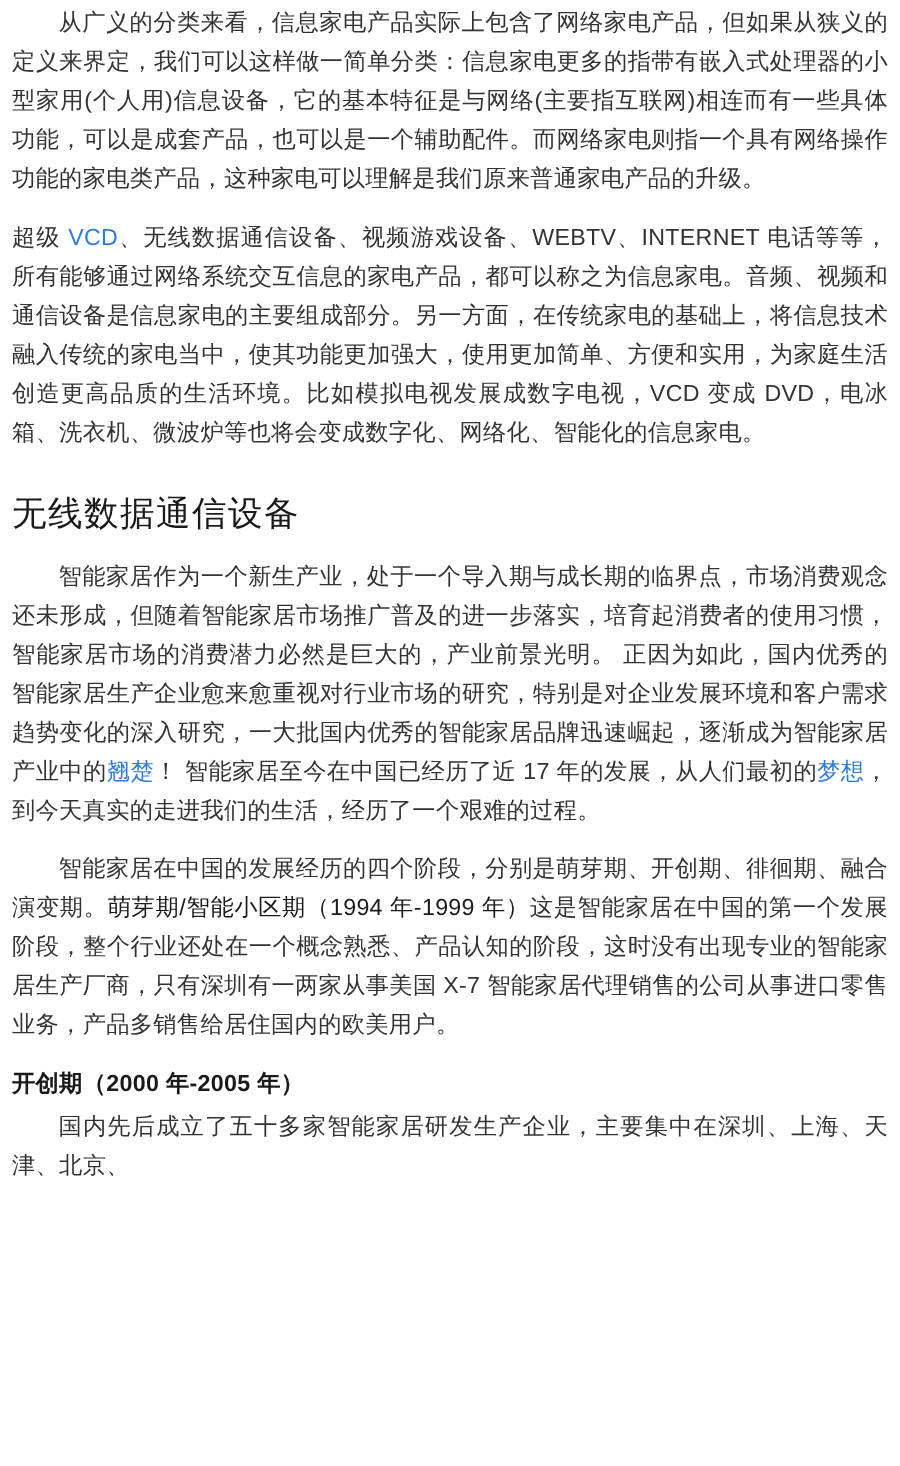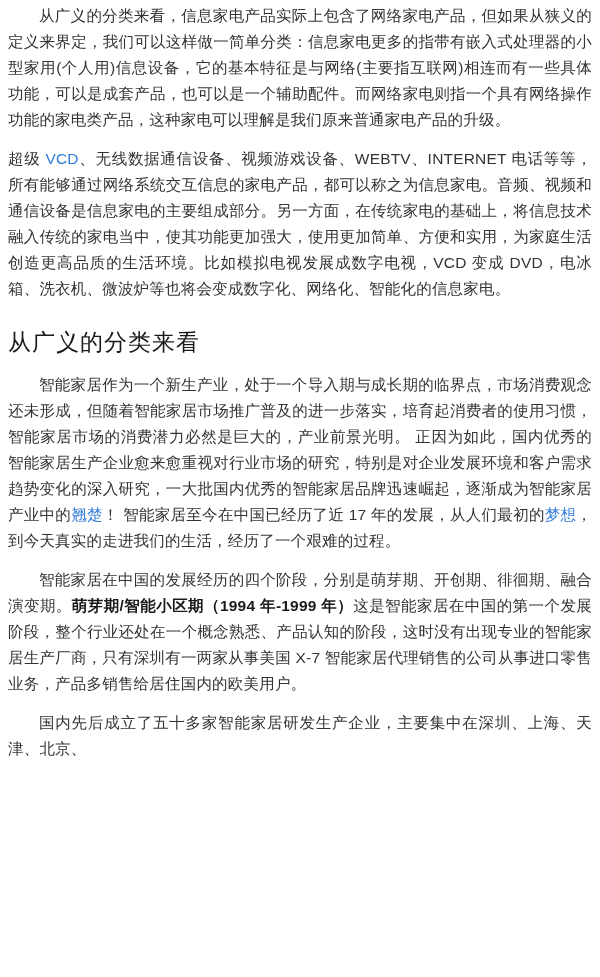--- a/index.html
+++ b/index.html
@@ -53,27 +53,28 @@
     color: #1a1a1a;
     line-height: 24px;
     text-align: left;
   }
   a.doc-link {
     color: #2f7bd9;
     text-decoration: none;
     cursor: pointer;
   }
   .bold-run {
-    font-weight: 700;
+    font-weight: 400;
     color: #1a1a1a;
   }
 </style>
 </head>
 <body>
 
 <main>
     <p class="doc-para indent"><span>从广义的分类来看，信息家电产品实际上包含了网络家电产品，但如果从狭义的定义来界定，我们可以这样做一简单分类：信息家电更多的指带有嵌入式处理器的小型家用(个人用)信息设备，它的基本特征是与网络(主要指互联网)相连而有一些具体功能，可以是成套产品，也可以是一个辅助配件。而网络家电则指一个具有网络操作功能的家电类产品，这种家电可以理解是我们原来普通家电产品的升级。</span></p>
     <p class="doc-para"><span>超级 </span><a class="doc-link" href="#">VCD</a><span>、无线数据通信设备、视频游戏设备、WEBTV、INTERNET 电话等等，所有能够通过网络系统交互信息的家电产品，都可以称之为信息家电。音频、视频和通信设备是信息家电的主要组成部分。另一方面，在传统家电的基础上，将信息技术融入传统的家电当中，使其功能更加强大，使用更加简单、方便和实用，为家庭生活创造更高品质的生活环境。比如模拟电视发展成数字电视，VCD 变成 DVD，电冰箱、洗衣机、微波炉等也将会变成数字化、网络化、智能化的信息家电。</span></p>
-    <h2 class="h-main">从广义的分类来看</h2>
+    <h2 class="h-main">无线数据通信设备</h2>
     <p class="doc-para indent"><span>智能家居作为一个新生产业，处于一个导入期与成长期的临界点，市场消费观念还未形成，但随着智能家居市场推广普及的进一步落实，培育起消费者的使用习惯，智能家居市场的消费潜力必然是巨大的，产业前景光明。 正因为如此，国内优秀的智能家居生产企业愈来愈重视对行业市场的研究，特别是对企业发展环境和客户需求趋势变化的深入研究，一大批国内优秀的智能家居品牌迅速崛起，逐渐成为智能家居产业中的</span><a class="doc-link" href="#">翘楚</a><span>！ 智能家居至今在中国已经历了近 17 年的发展，从人们最初的</span><a class="doc-link" href="#">梦想</a><span>，到今天真实的走进我们的生活，经历了一个艰难的过程。</span></p>
     <p class="doc-para indent"><span>智能家居在中国的发展经历的四个阶段，分别是萌芽期、开创期、徘徊期、融合演变期。</span><strong class="bold-run">萌芽期/智能小区期（1994 年-1999 年）</strong><span>这是智能家居在中国的第一个发展阶段，整个行业还处在一个概念熟悉、产品认知的阶段，这时没有出现专业的智能家居生产厂商，只有深圳有一两家从事美国 X-7 智能家居代理销售的公司从事进口零售业务，产品多销售给居住国内的欧美用户。</span></p>
+    <h4 class="h-minor">开创期（2000 年-2005 年）</h4>
     <p class="doc-para indent"><span>国内先后成立了五十多家智能家居研发生产企业，主要集中在深圳、上海、天津、北京、</span></p>
   </main>
 
 </body></html>

